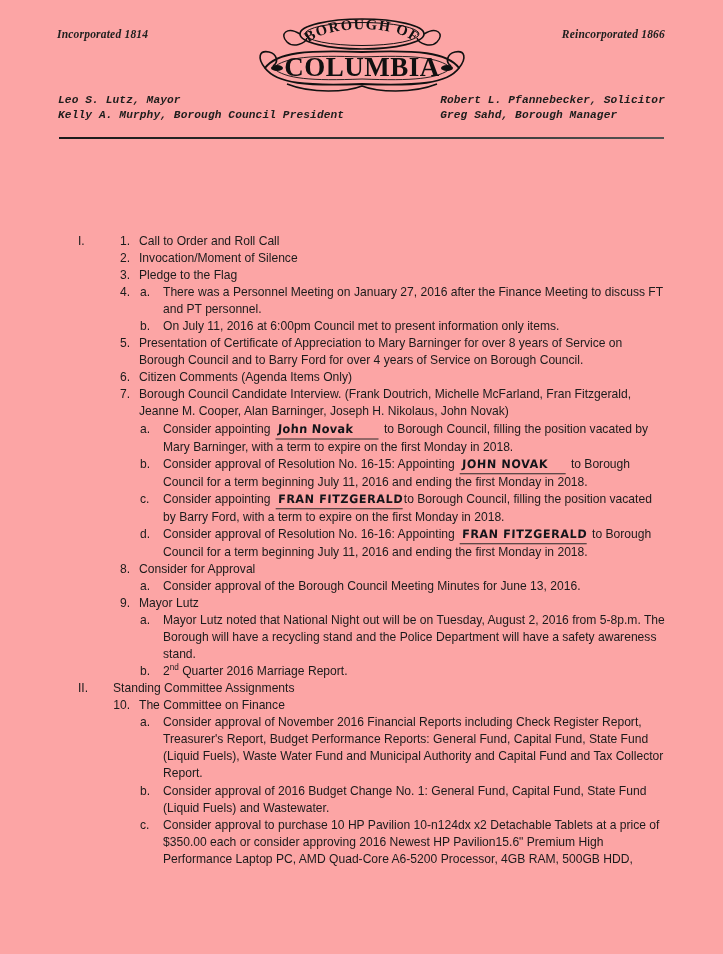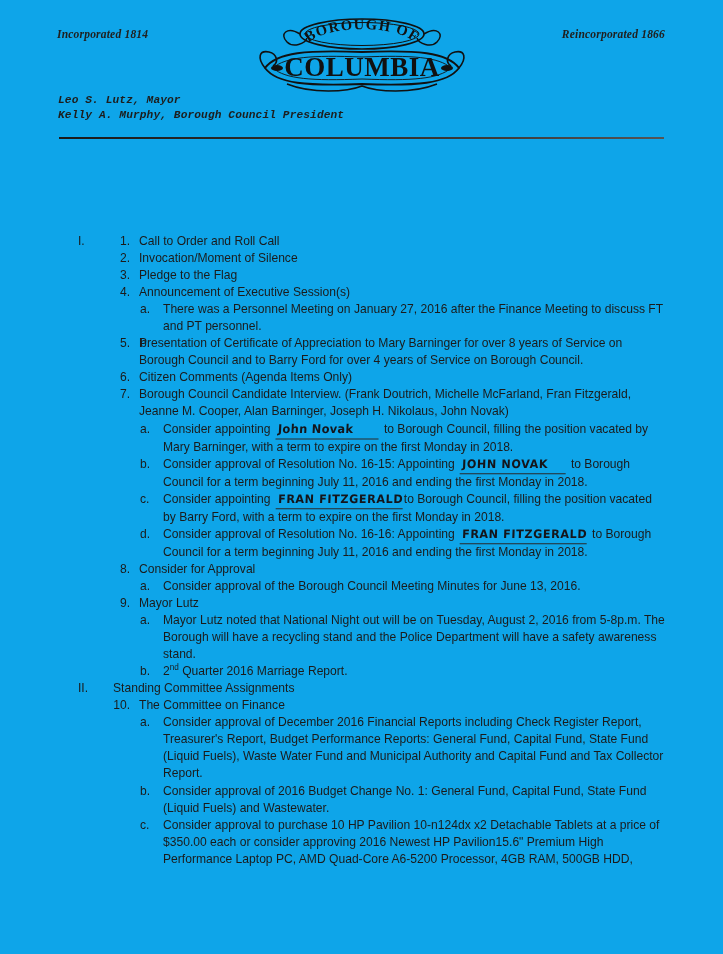--- a/index.html
+++ b/index.html
@@ -11,21 +11,21 @@
     width: 723px;
     height: 954px;
     position: relative;
     font-family: "Liberation Sans", sans-serif;
     color: #1a1a1a;
     overflow: hidden;
   }
   .page {
     position: absolute;
     inset: 0;
-    background: #0ea5e9;
+    background: #fca5a5;
   }
 
   
   .letterhead {
     position: absolute;
     left: 0; right: 0; top: 0;
     height: 132px;
   }
   .inc-left, .inc-right {
     position: absolute;
@@ -193,20 +193,24 @@
 
         <path d="M30 72 C 55 82, 90 80, 105 74 C 120 80, 155 82, 180 72" fill="none" stroke="#111" stroke-width="1.4"></path>
       </svg>
     </div>
 
     <div class="officials-left">
       <div>Leo S. Lutz, Mayor</div>
       <div>Kelly A. Murphy, Borough Council President</div>
     </div>
 
+    <div class="officials-right">
+      <div>Robert L. Pfannebecker, Solicitor</div>
+      <div>Greg Sahd, Borough Manager</div>
+    </div>
   </div>
 
   <div class="hrule"></div>
 
 
   <div class="agenda">
 
     <div class="row lvl-roman">
       <span class="marker">I.</span>
     </div>
@@ -221,30 +225,30 @@
       <span class="body">Invocation/Moment of Silence</span>
     </div>
 
     <div class="row lvl-num">
       <span class="marker">3.</span>
       <span class="body">Pledge to the Flag</span>
     </div>
 
     <div class="row lvl-num">
       <span class="marker">4.</span>
-      <span class="body">Announcement of Executive Session(s)</span>
     </div>
 
     <div class="row lvl-let">
       <span class="marker">a.</span>
       <span class="body">There was a Personnel Meeting on January 27, 2016 after the Finance Meeting to discuss FT and PT personnel.</span>
     </div>
 
     <div class="row lvl-let">
       <span class="marker">b.</span>
+      <span class="body">On July 11, 2016 at 6:00pm Council met to present information only items.</span>
     </div>
 
     <div class="row lvl-num">
       <span class="marker">5.</span>
       <span class="body">Presentation of Certificate of Appreciation to Mary Barninger for over 8 years of Service on Borough Council and to Barry Ford for over 4 years of Service on Borough Council.</span>
     </div>
 
     <div class="row lvl-num">
       <span class="marker">6.</span>
       <span class="body">Citizen Comments (Agenda Items Only)</span>
@@ -305,21 +309,21 @@
       <span class="body">Standing Committee Assignments</span>
     </div>
 
     <div class="row lvl-num">
       <span class="marker">10.</span>
       <span class="body">The Committee on Finance</span>
     </div>
 
     <div class="row lvl-let">
       <span class="marker">a.</span>
-      <span class="body">Consider approval of December 2016 Financial Reports including Check Register Report, Treasurer's Report, Budget Performance Reports:  General Fund, Capital Fund, State Fund (Liquid Fuels), Waste Water Fund and Municipal Authority and Capital Fund and Tax Collector Report.</span>
+      <span class="body">Consider approval of November 2016 Financial Reports including Check Register Report, Treasurer's Report, Budget Performance Reports:  General Fund, Capital Fund, State Fund (Liquid Fuels), Waste Water Fund and Municipal Authority and Capital Fund and Tax Collector Report.</span>
     </div>
 
     <div class="row lvl-let">
       <span class="marker">b.</span>
       <span class="body">Consider approval of 2016 Budget Change No. 1:  General Fund, Capital Fund, State Fund (Liquid Fuels) and Wastewater.</span>
     </div>
 
     <div class="row lvl-let">
       <span class="marker">c.</span>
       <span class="body">Consider approval to purchase 10 HP Pavilion 10-n124dx x2 Detachable Tablets at a price of  $350.00 each or consider approving 2016 Newest HP Pavilion15.6" Premium High Performance Laptop PC, AMD Quad-Core A6-5200 Processor, 4GB RAM, 500GB HDD,</span>

